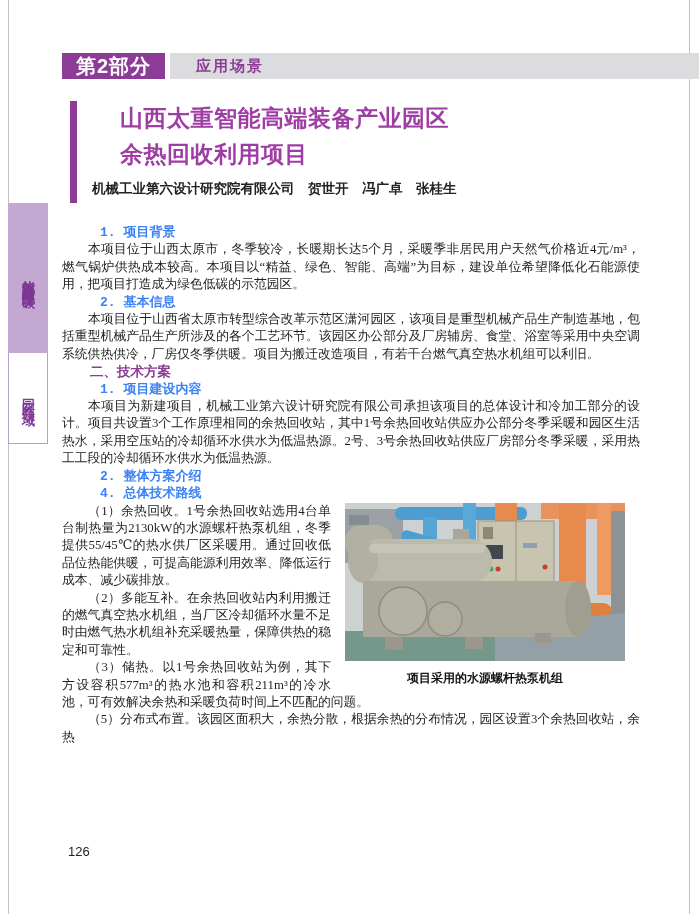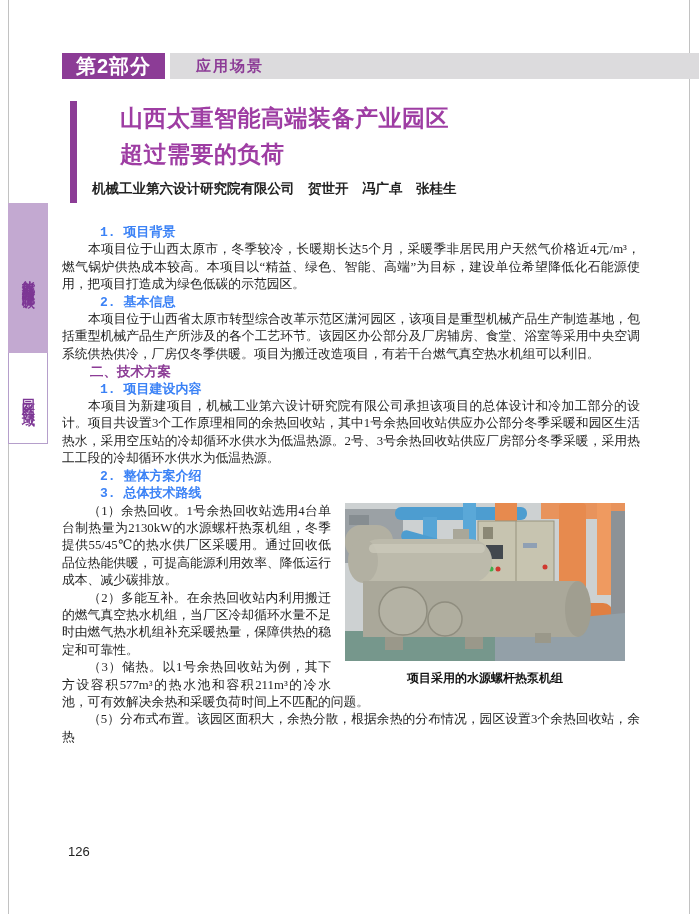--- a/index.html
+++ b/index.html
@@ -167,21 +167,21 @@
   <div class="edge-line right"></div>
 
   <div class="part-badge">第2部分</div>
   <div class="section-bar">
     <span>应用场景</span>
   </div>
 
   <div class="title-rule"></div>
   <div class="title-text">
     <div>山西太重智能高端装备产业园区</div>
-    <div>超过需要的负荷</div>
+    <div>余热回收利用项目</div>
   </div>
   <div class="byline">机械工业第六设计研究院有限公司　贺世开　冯广卓　张桂生</div>
 
   <div class="side-tab tab-top">
     <span>能效提升与绿色降碳</span>
   </div>
   <div class="side-tab tab-bottom">
     <span>园区领域</span>
   </div>
 
@@ -189,21 +189,21 @@
 
     <div class="h2">1. 项目背景</div>
     <p>本项目位于山西太原市，冬季较冷，长暖期长达5个月，采暖季非居民用户天然气价格近4元/m³，燃气锅炉供热成本较高。本项目以“精益、绿色、智能、高端”为目标，建设单位希望降低化石能源使用，把项目打造成为绿色低碳的示范园区。</p>
     <div class="h2">2. 基本信息</div>
     <p>本项目位于山西省太原市转型综合改革示范区潇河园区，该项目是重型机械产品生产制造基地，包括重型机械产品生产所涉及的各个工艺环节。该园区办公部分及厂房辅房、食堂、浴室等采用中央空调系统供热供冷，厂房仅冬季供暖。项目为搬迁改造项目，有若干台燃气真空热水机组可以利旧。</p>
 
     <div class="h1">二、技术方案</div>
     <div class="h2">1. 项目建设内容</div>
     <p>本项目为新建项目，机械工业第六设计研究院有限公司承担该项目的总体设计和冷加工部分的设计。项目共设置3个工作原理相同的余热回收站，其中1号余热回收站供应办公部分冬季采暖和园区生活热水，采用空压站的冷却循环水供水为低温热源。2号、3号余热回收站供应厂房部分冬季采暖，采用热工工段的冷却循环水供水为低温热源。</p>
     <div class="h2">2. 整体方案介绍</div>
-    <div class="h2">3. 总体技术路线</div>
+    <div class="h2">4. 总体技术路线</div>
 
     <figure class="figure" style="margin-block:0">
       <svg viewBox="0 0 280 158" xmlns="http://www.w3.org/2000/svg" role="img">
 
         <rect x="0" y="0" width="280" height="158" fill="#cdd1d2"></rect>
 
         <rect x="0" y="6" width="58" height="54" fill="#9ba1a5"></rect>
         <rect x="4" y="12" width="20" height="10" fill="#868d91"></rect>
 
         <rect x="50" y="4" width="132" height="13" rx="6" fill="#4d9dd0"></rect>

